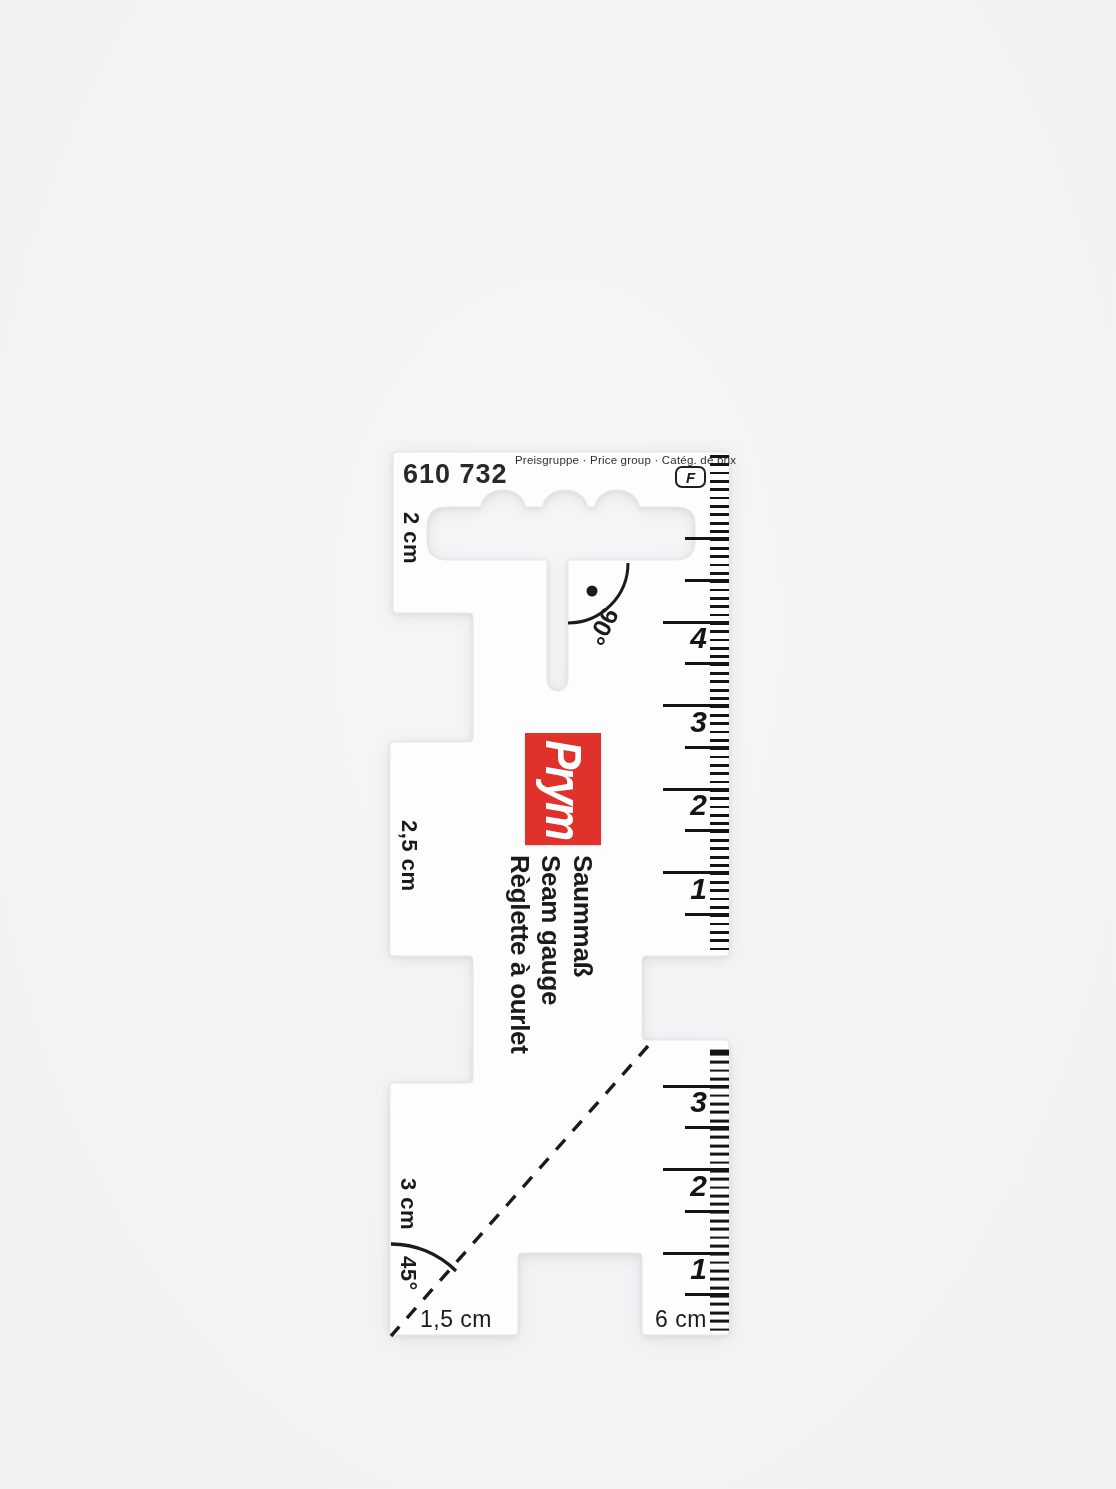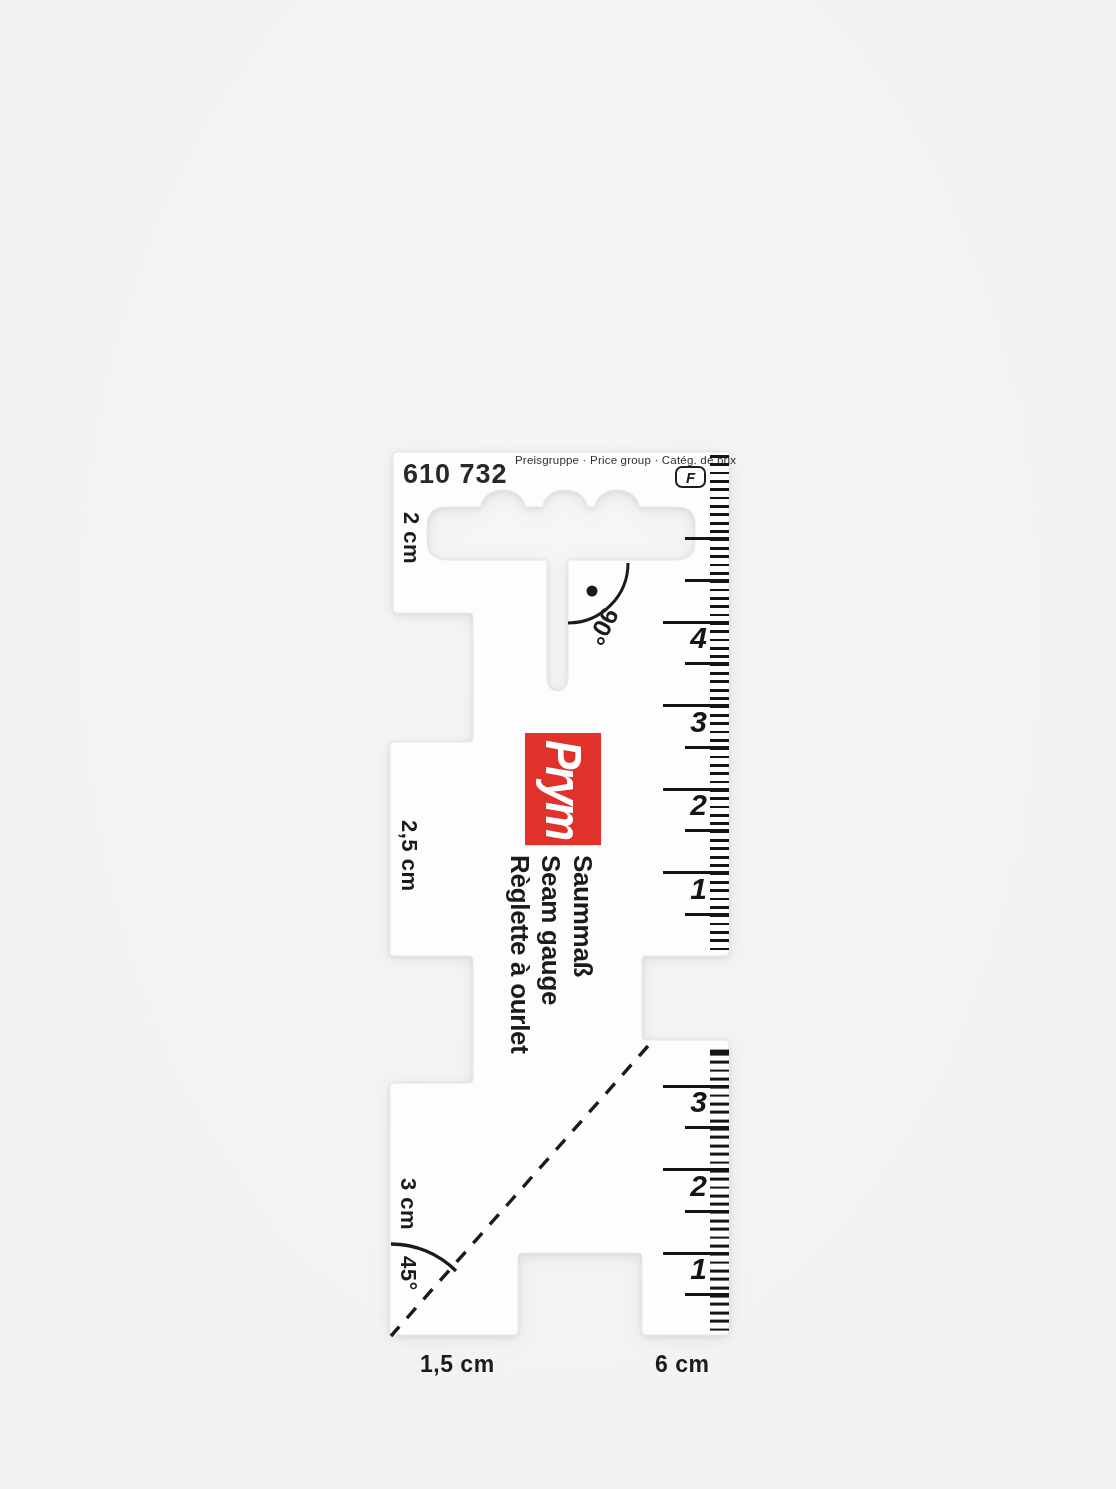--- a/index.html
+++ b/index.html
@@ -40,21 +40,21 @@
   }
   .f-badge span{font-style:italic;font-weight:800;font-size:15px;}
   
   .rot90{position:absolute;}
   .rot90 > .inner{
     display:inline-block;white-space:nowrap;
     transform:rotate(90deg) translateY(-100%);
     transform-origin:0 0;
   }
   .side-label .inner{font-size:22px;font-weight:700;letter-spacing:.5px;}
-  .h-label{font-size:23px;font-weight:700;letter-spacing:.5px;white-space:nowrap;margin-top:45px;}
+  .h-label{font-size:23px;font-weight:400;letter-spacing:.5px;white-space:nowrap;}
   .deg90{
     left:186px;top:162px;width:58px;text-align:center;
     font-size:25px;font-weight:700;
     transform:rotate(118deg);
   }
   .prym-logo{
     left:137px;top:283px;width:76px;height:112px;
     background:var(--brand-red);
     box-shadow:0 1px 2px rgba(120,30,25,.15);
   }

